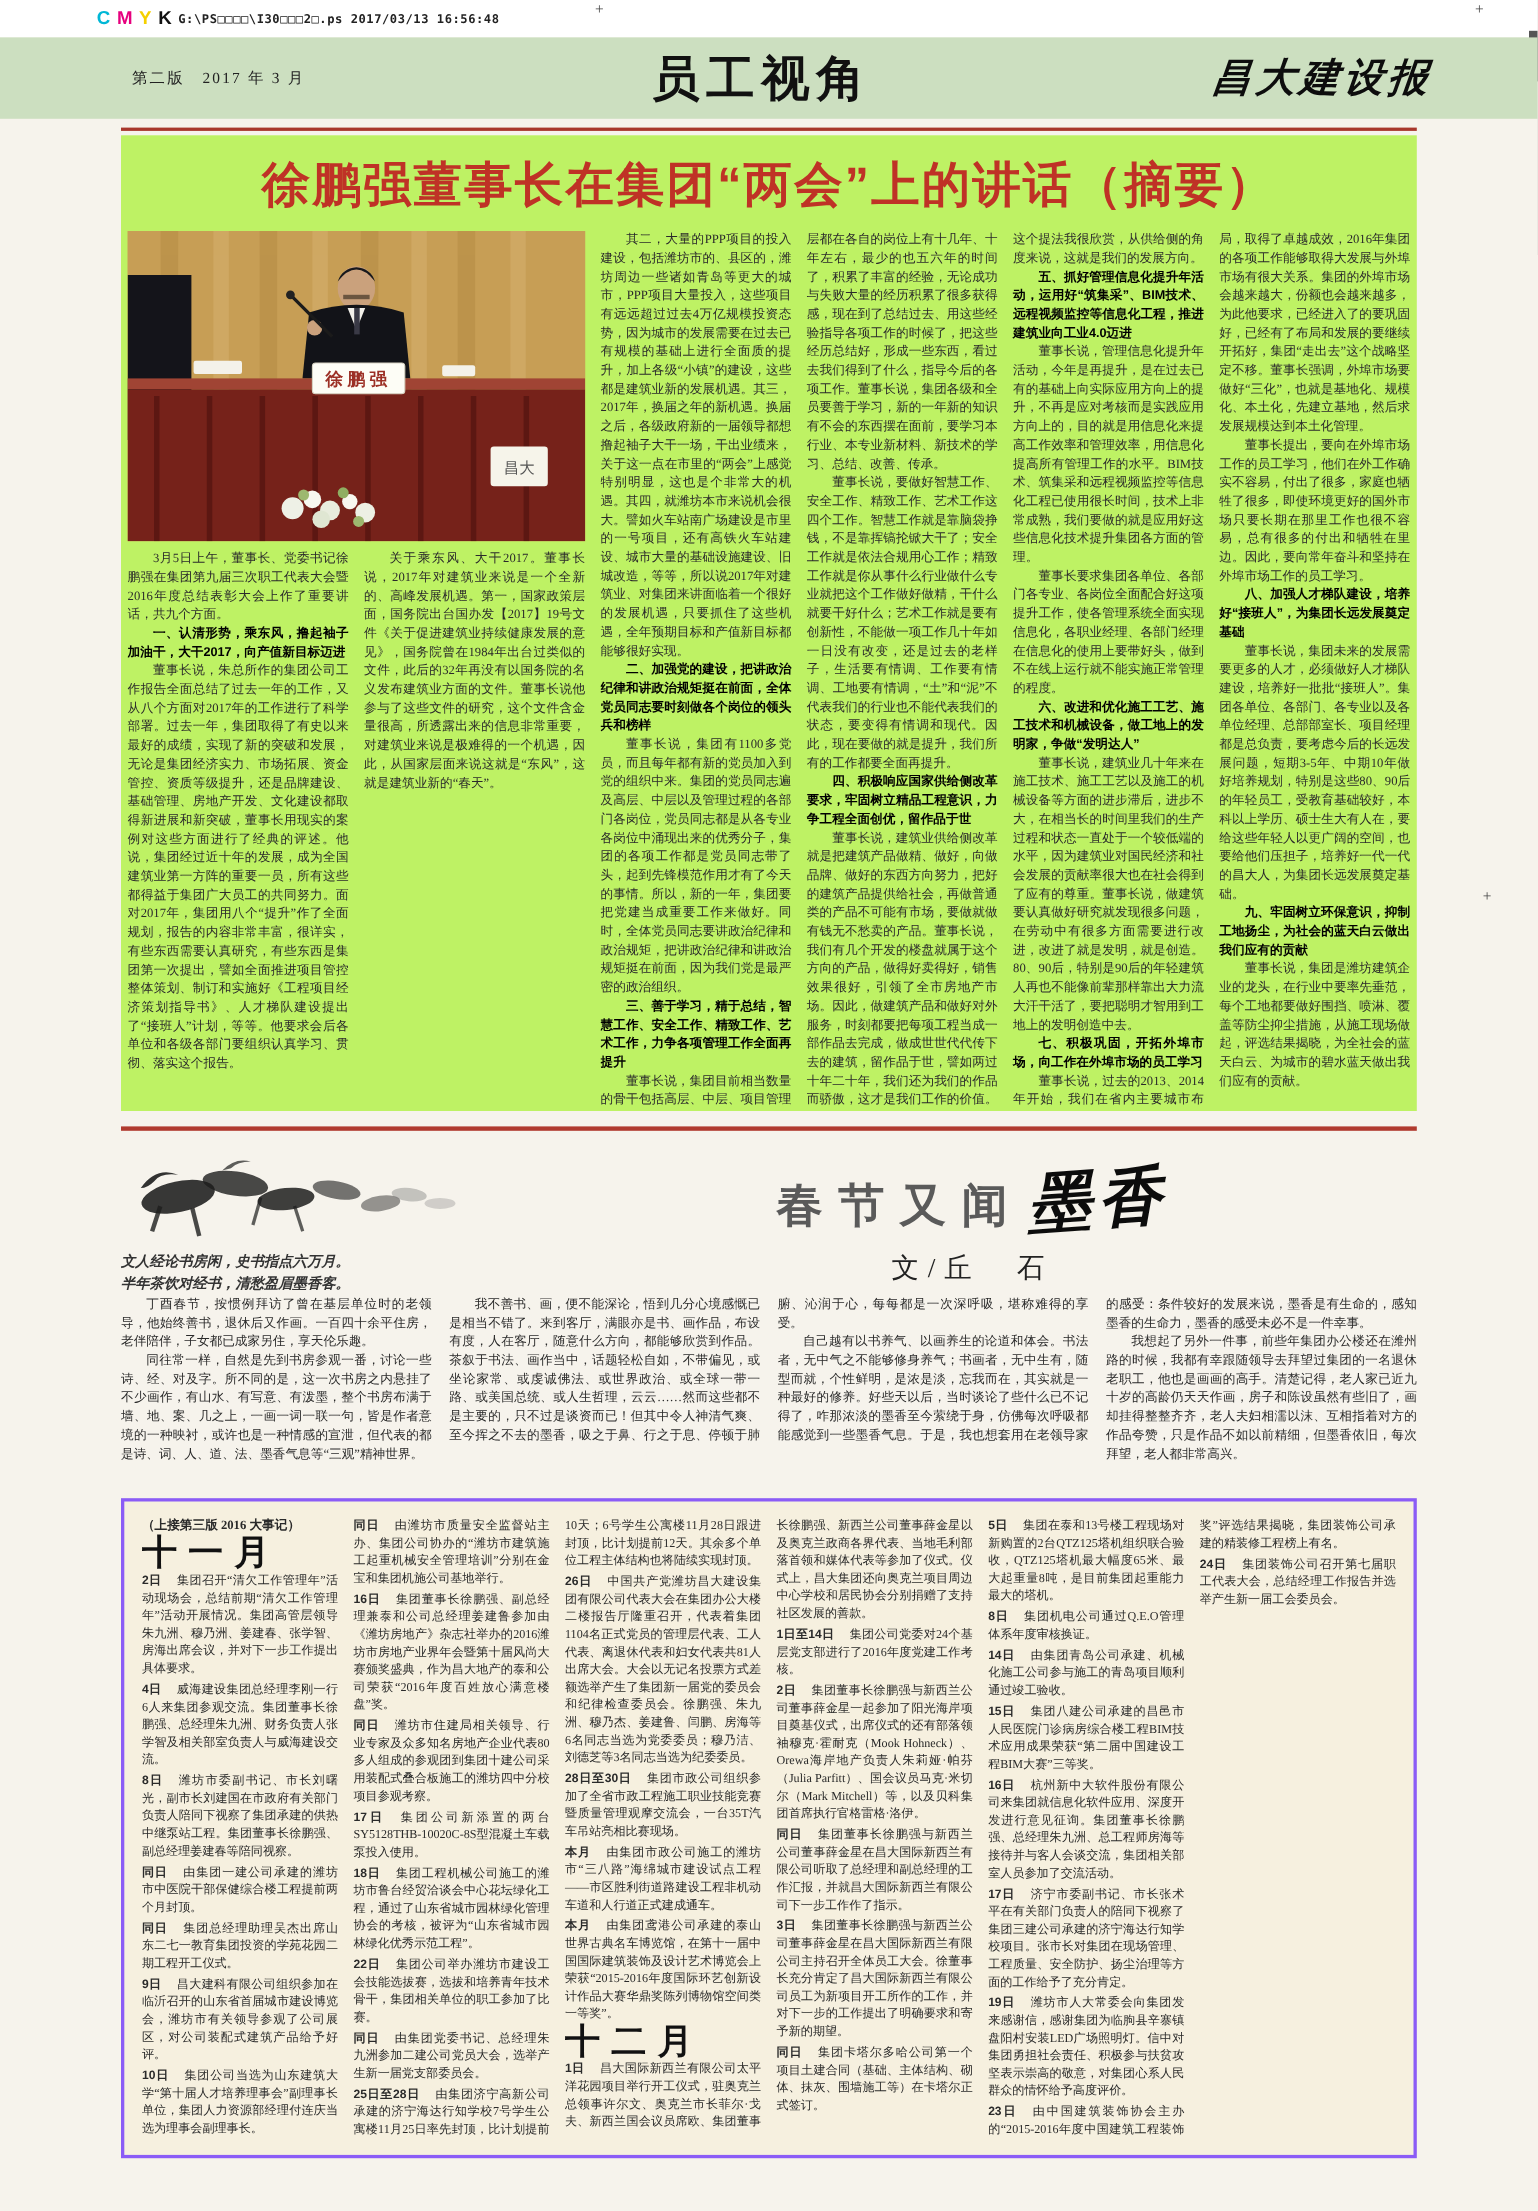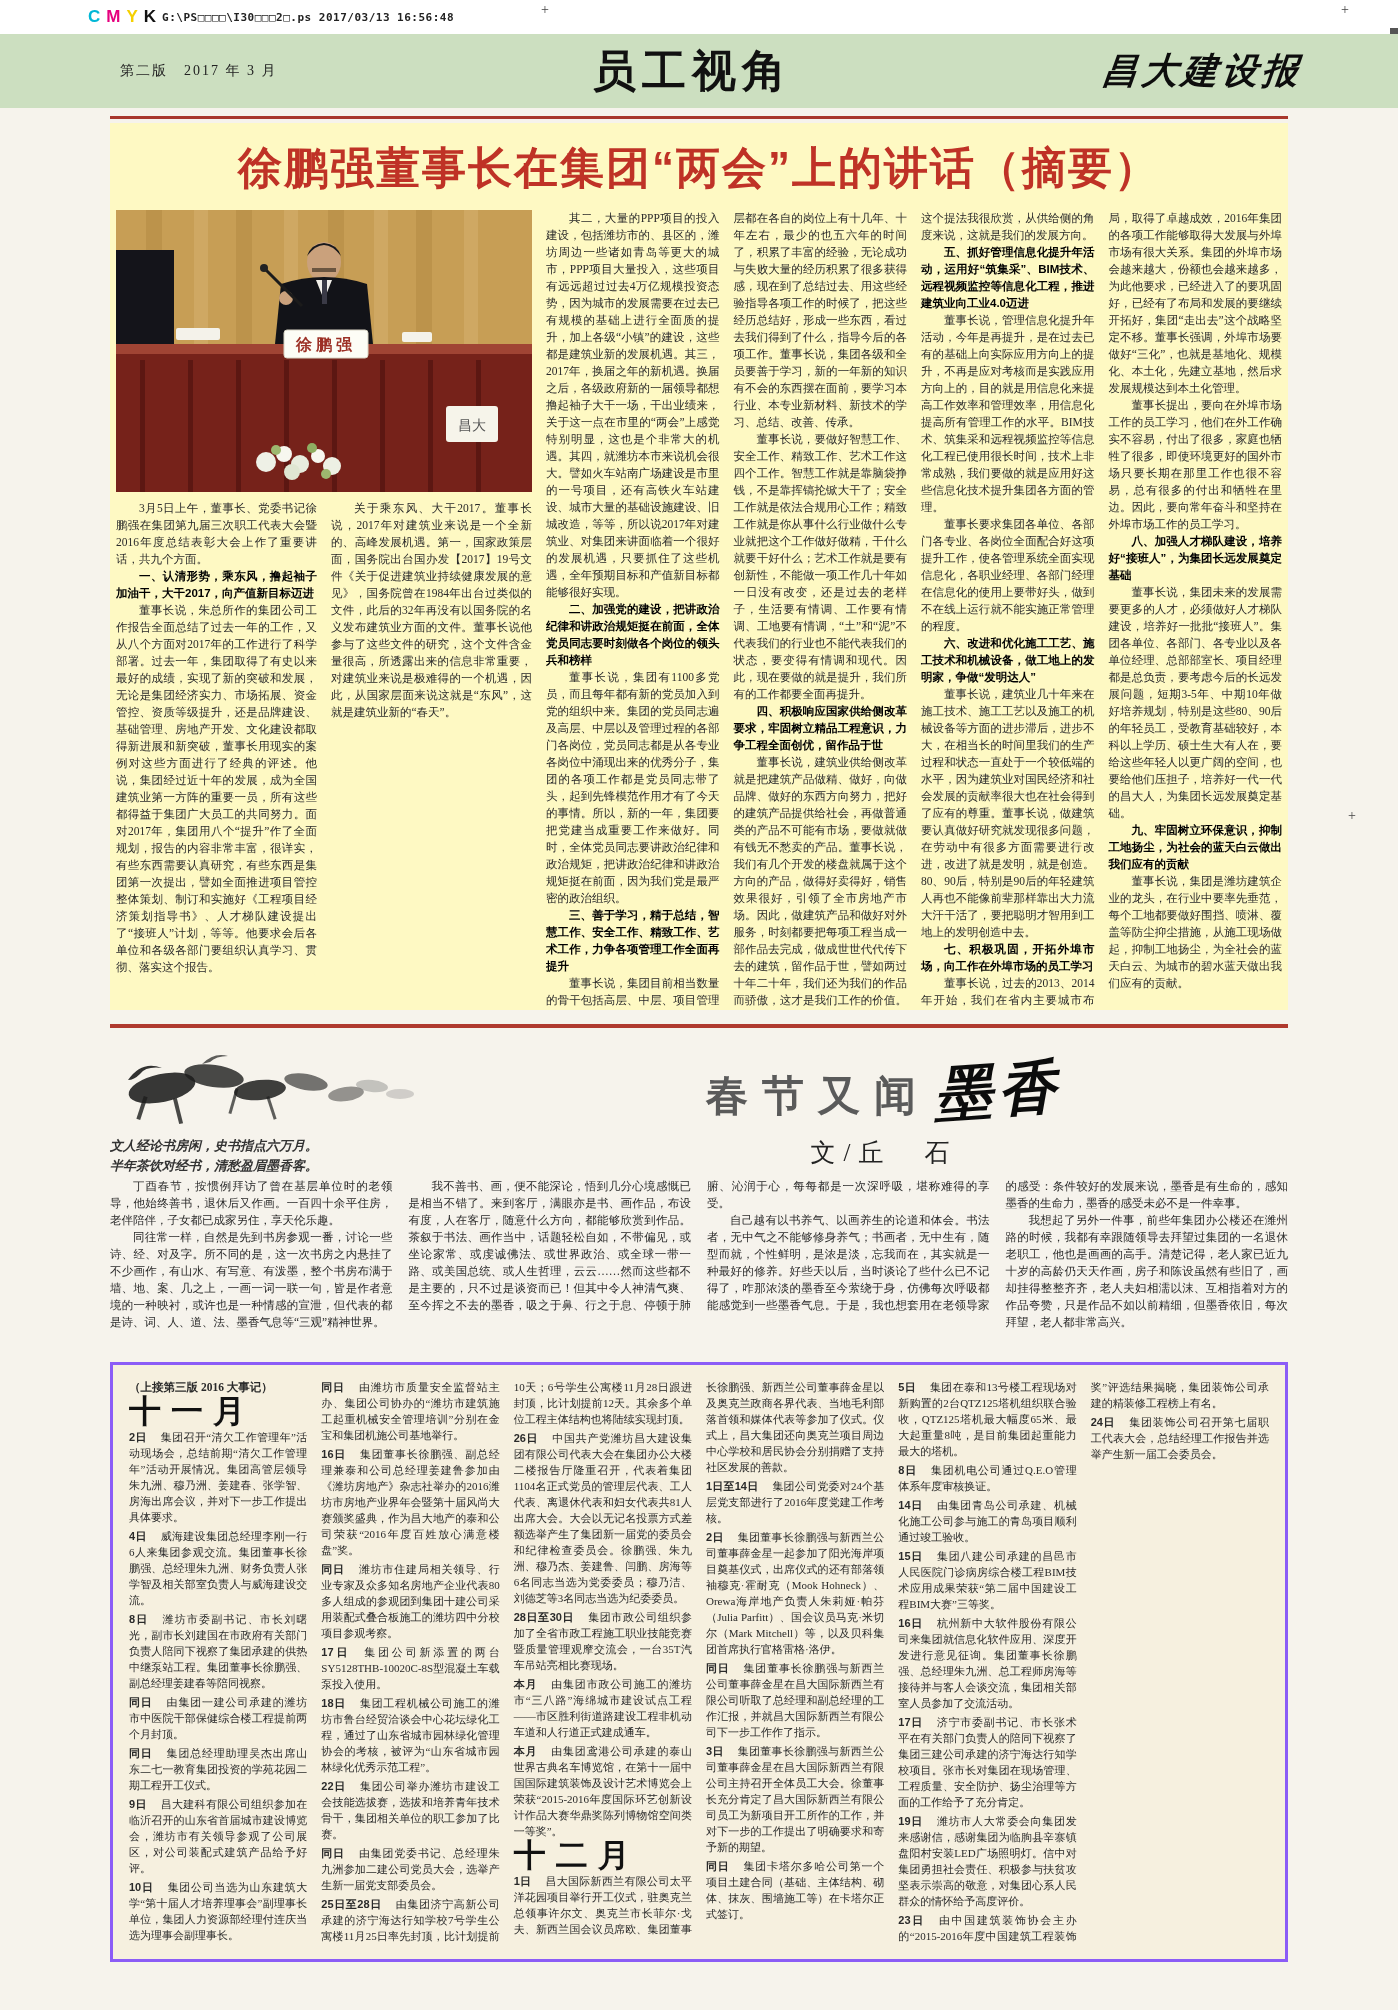--- a/index.html
+++ b/index.html
@@ -20,21 +20,21 @@
                  font-weight:900;font-size:44px;letter-spacing:6px;color:#111;}
   .paper-name{position:absolute;right:96px;font-size:36px;font-weight:900;font-style:italic;
               font-family:"Liberation Serif",serif;letter-spacing:4px;color:#0d0d0d;transform:skewX(-6deg);}
   
   .content{margin:0 110px;}
   .rule-red{border:none;height:3px;background:#a8372c;margin:8px 0 4px 0;}
   .rule-red2{border:none;height:4px;background:#b03a2e;margin:14px 0 10px 0;}
   .headline{margin:10px 0 12px 0;text-align:center;font-family:"Liberation Sans",sans-serif;
             font-weight:900;font-size:44px;letter-spacing:2px;color:#bf3226;}
   
-  .article{background:#fef9c3;padding:6px 6px 0 6px;}
+  .article{background:#bef264;padding:6px 6px 0 6px;}
   .article-body{display:flex;gap:14px;}
   .art-left{width:416px;flex:0 0 416px;}
   .photo{width:416px;height:282px;display:block;background:#caa258;}
   .left-cols{column-count:2;column-gap:14px;height:505px;overflow:hidden;margin-top:8px;
              font-size:11.5px;line-height:17px;text-align:justify;column-fill:auto;}
   .art-right{flex:1;}
   .right-cols{column-count:4;column-gap:14px;height:800px;overflow:hidden;
               font-size:11.5px;line-height:17px;text-align:justify;column-fill:auto;}
   .para{margin:0;text-indent:2em;}
   .para b{font-family:"Liberation Sans",sans-serif;font-weight:700;color:#000;}
@@ -170,21 +170,21 @@
               <p class="para"><b></b><span>董事长说，管理信息化提升年活动，今年是再提升，是在过去已有的基础上向实际应用方向上的提升，不再是应对考核而是实践应用方向上的，目的就是用信息化来提高工作效率和管理效率，用信息化提高所有管理工作的水平。BIM技术、筑集采和远程视频监控等信息化工程已使用很长时间，技术上非常成熟，我们要做的就是应用好这些信息化技术提升集团各方面的管理。</span></p>
               <p class="para"><b></b><span>董事长要求集团各单位、各部门各专业、各岗位全面配合好这项提升工作，使各管理系统全面实现信息化，各职业经理、各部门经理在信息化的使用上要带好头，做到不在线上运行就不能实施正常管理的程度。</span></p>
               <p class="para"><b>六、改进和优化施工工艺、施工技术和机械设备，做工地上的发明家，争做“发明达人”</b><span></span></p>
               <p class="para"><b></b><span>董事长说，建筑业几十年来在施工技术、施工工艺以及施工的机械设备等方面的进步滞后，进步不大，在相当长的时间里我们的生产过程和状态一直处于一个较低端的水平，因为建筑业对国民经济和社会发展的贡献率很大也在社会得到了应有的尊重。董事长说，做建筑要认真做好研究就发现很多问题，在劳动中有很多方面需要进行改进，改进了就是发明，就是创造。80、90后，特别是90后的年轻建筑人再也不能像前辈那样靠出大力流大汗干活了，要把聪明才智用到工地上的发明创造中去。</span></p>
               <p class="para"><b>七、积极巩固，开拓外埠市场，向工作在外埠市场的员工学习</b><span></span></p>
               <p class="para"><b></b><span>董事长说，过去的2013、2014年开始，我们在省内主要城市布局，取得了卓越成效，2016年集团的各项工作能够取得大发展与外埠市场有很大关系。集团的外埠市场会越来越大，份额也会越来越多，为此他要求，已经进入了的要巩固好，已经有了布局和发展的要继续开拓好，集团“走出去”这个战略坚定不移。董事长强调，外埠市场要做好“三化”，也就是基地化、规模化、本土化，先建立基地，然后求发展规模达到本土化管理。</span></p>
               <p class="para"><b></b><span>董事长提出，要向在外埠市场工作的员工学习，他们在外工作确实不容易，付出了很多，家庭也牺牲了很多，即使环境更好的国外市场只要长期在那里工作也很不容易，总有很多的付出和牺牲在里边。因此，要向常年奋斗和坚持在外埠市场工作的员工学习。</span></p>
               <p class="para"><b>八、加强人才梯队建设，培养好“接班人”，为集团长远发展奠定基础</b><span></span></p>
               <p class="para"><b></b><span>董事长说，集团未来的发展需要更多的人才，必须做好人才梯队建设，培养好一批批“接班人”。集团各单位、各部门、各专业以及各单位经理、总部部室长、项目经理都是总负责，要考虑今后的长远发展问题，短期3-5年、中期10年做好培养规划，特别是这些80、90后的年轻员工，受教育基础较好，本科以上学历、硕士生大有人在，要给这些年轻人以更广阔的空间，也要给他们压担子，培养好一代一代的昌大人，为集团长远发展奠定基础。</span></p>
               <p class="para"><b>九、牢固树立环保意识，抑制工地扬尘，为社会的蓝天白云做出我们应有的贡献</b><span></span></p>
-              <p class="para"><b></b><span>董事长说，集团是潍坊建筑企业的龙头，在行业中要率先垂范，每个工地都要做好围挡、喷淋、覆盖等防尘抑尘措施，从施工现场做起，抑制工地扬尘，为全社会的蓝天白云、为城市的碧水蓝天做出我们应有的贡献。</span></p>
+              <p class="para"><b></b><span>董事长说，集团是潍坊建筑企业的龙头，在行业中要率先垂范，每个工地都要做好围挡、喷淋、覆盖等防尘抑尘措施，从施工现场做起，评选结果揭晓，为全社会的蓝天白云、为城市的碧水蓝天做出我们应有的贡献。</span></p>
             </div>
         </div>
       </div>
     </div>
 
     <hr class="rule-red2">
 
     <div class="essay">
       <div class="essay-header">
         <div class="essay-left">

